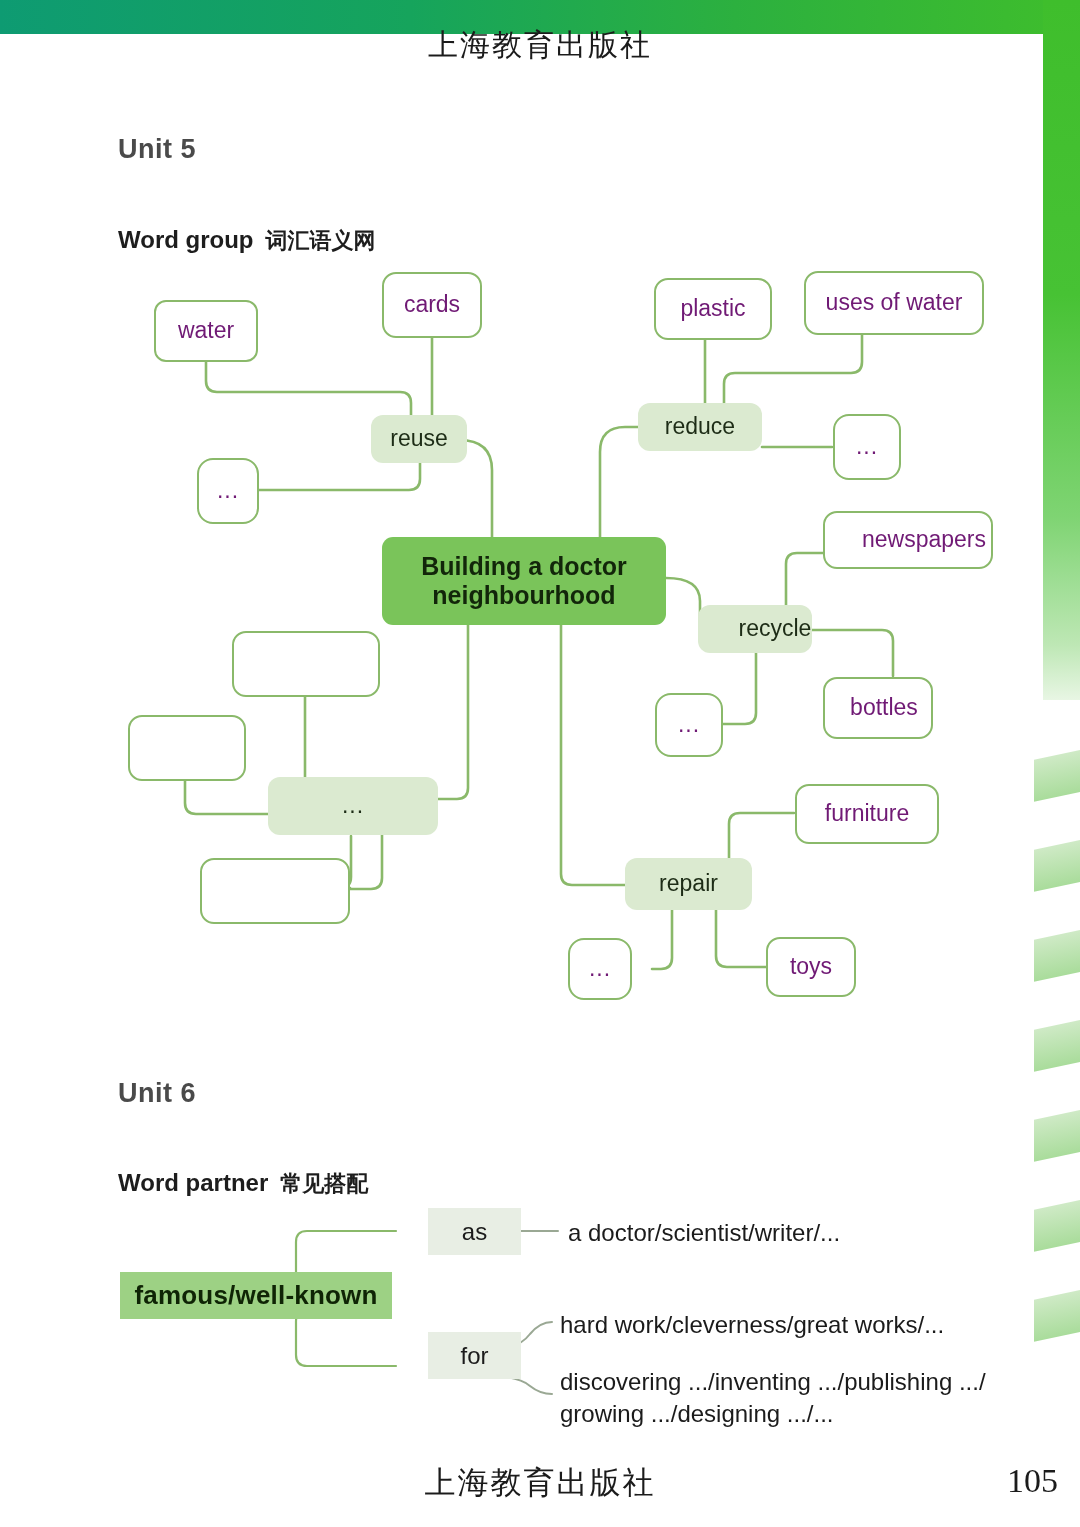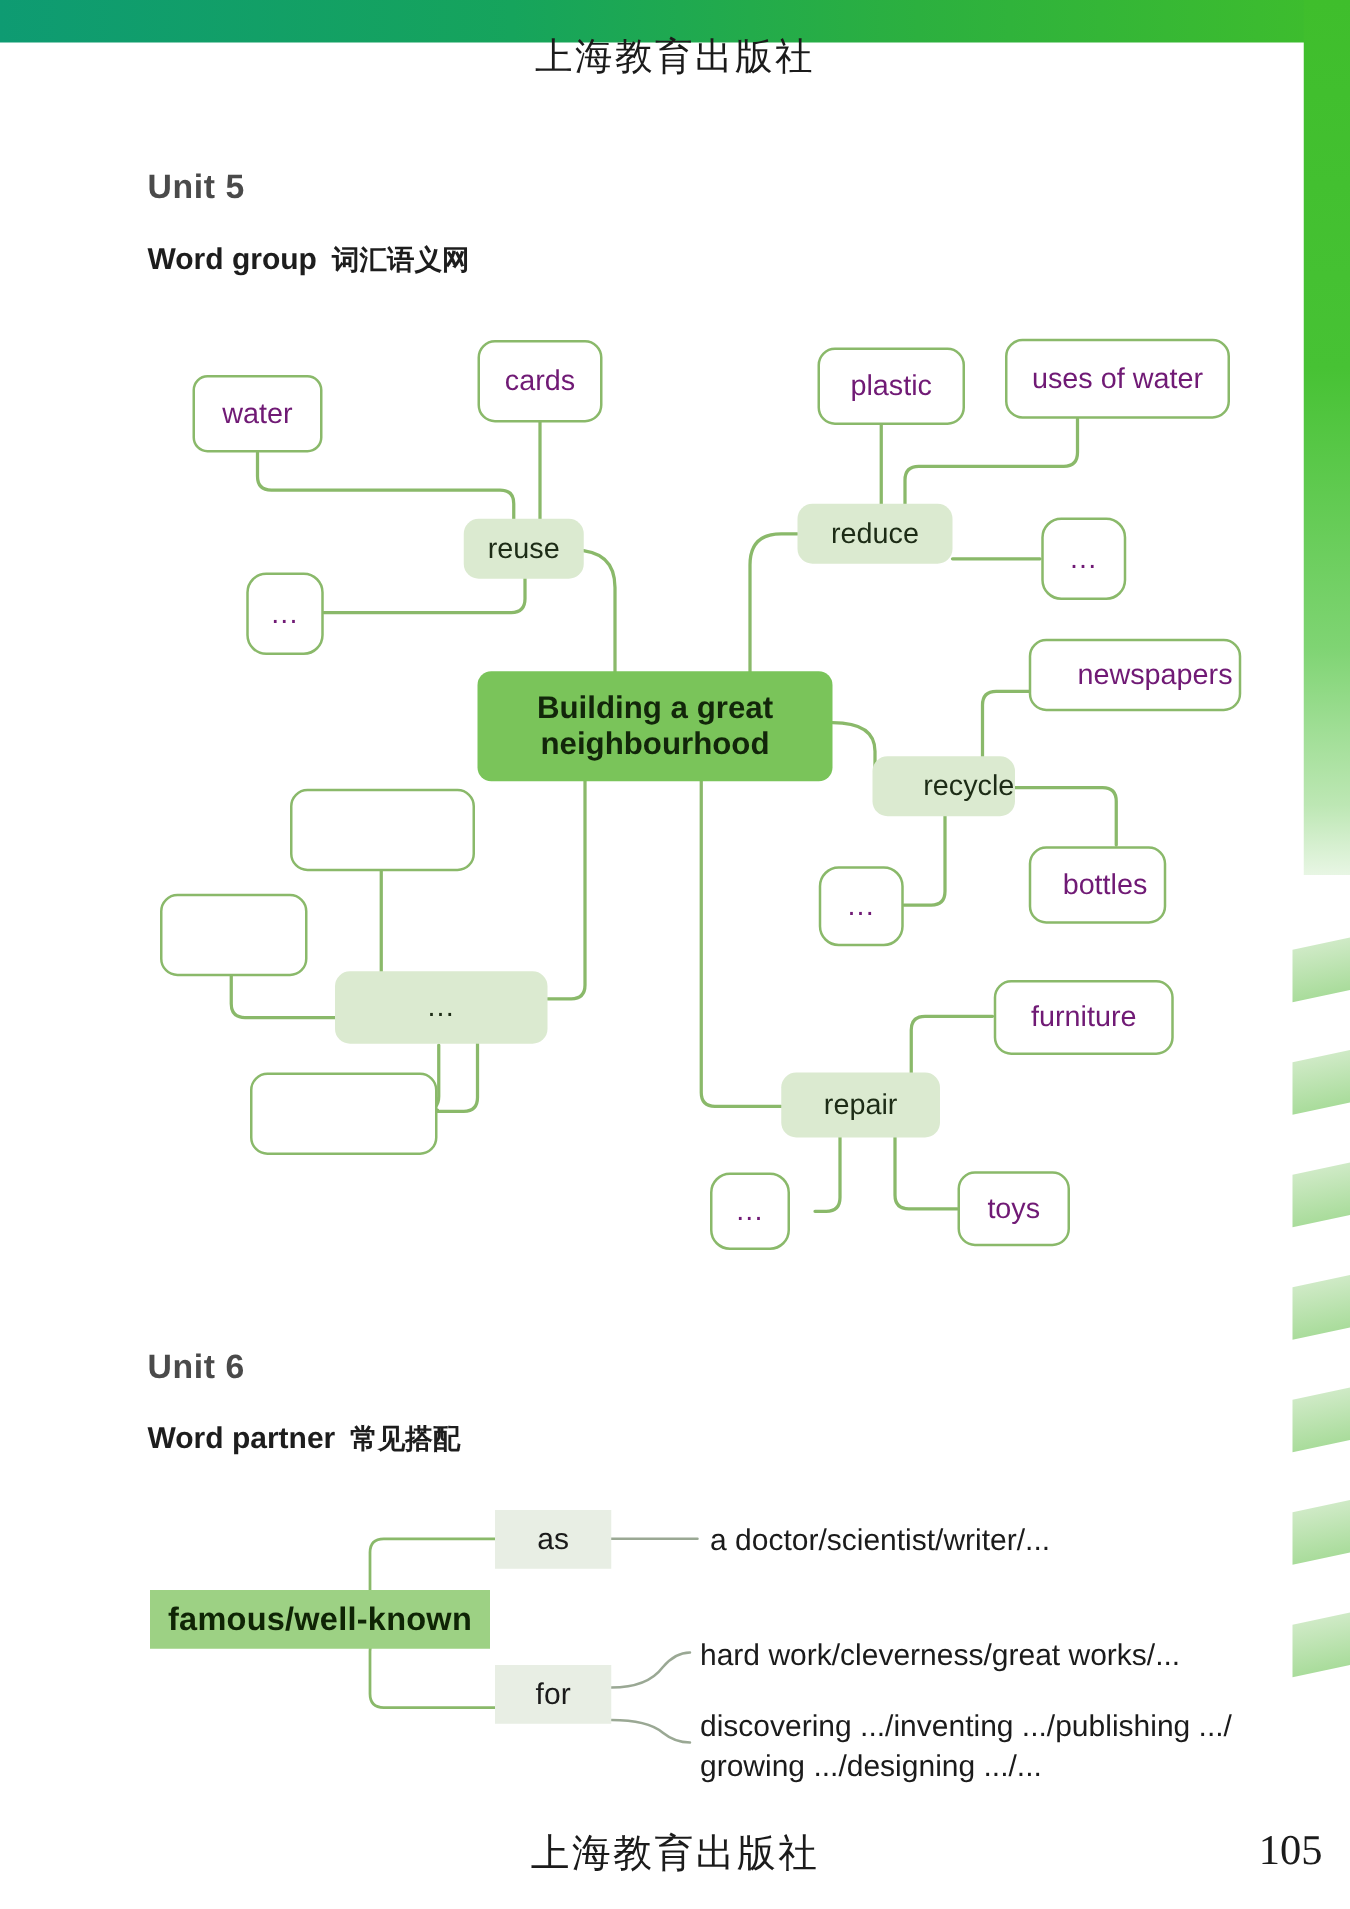--- a/index.html
+++ b/index.html
@@ -30,21 +30,21 @@
     position:absolute;left:0;top:25px;width:1080px;text-align:center;
     font-family:"Liberation Serif","DejaVu Serif",serif;
     font-size:30px;color:#1b1b1b;letter-spacing:2px;
   }
   
   .unit-title{
     position:absolute;font-size:27px;font-weight:bold;color:#4a4a4a;
     letter-spacing:.5px;
   }
   .section-title{
-    position:absolute;font-size:24px;font-weight:bold;color:#1d1d1d;
+    position:absolute;font-size:24px;font-weight:bold;color:#1d1d1d;margin-top:33px;
   }
   .section-title .cn{font-weight:bold;font-size:22px;margin-left:12px;}
   #unit5-title{left:118px;top:134px;}
   #unit5-section{left:118px;top:193px;}
   #unit6-title{left:118px;top:1078px;}
   #unit6-section{left:118px;top:1136px;}
   
   #mindmap{position:absolute;left:0;top:0;width:1080px;height:1050px;}
   #mindmap svg{position:absolute;left:0;top:0;}
   .node{
@@ -72,21 +72,21 @@
   #wordpartner svg{position:absolute;left:0;top:0;}
   .wp-main{
     position:absolute;background:#9dd184;color:#0f2405;
     font-size:26px;font-weight:bold;
     display:flex;align-items:center;justify-content:center;
     letter-spacing:.2px;
   }
   .wp-prep{
     position:absolute;background:#e8eee4;color:#1b1b1b;
     font-size:24px;
-    display:flex;align-items:center;justify-content:center;
+    display:flex;align-items:center;justify-content:center;margin-left:32px;
   }
   .wp-text{
     position:absolute;font-size:24px;color:#1b1b1b;line-height:1.35;
   }
   
   #footer-publisher{
     position:absolute;left:0;top:1462px;width:1080px;text-align:center;
     font-family:"Liberation Serif","DejaVu Serif",serif;
     font-size:31px;color:#1b1b1b;letter-spacing:2px;
   }
@@ -168,21 +168,21 @@
   <div class="node leaf" style="left:154px;top:300px;width:104px;height:62px;border-radius:12px;">water</div>
   <div class="node leaf" style="left:382px;top:272px;width:100px;height:66px;">cards</div>
   <div class="node leaf small dots" style="left:197px;top:458px;width:62px;height:66px;">...</div>
   <div class="node branch" style="left:371px;top:415px;width:96px;height:48px;">reuse</div>
 
   <div class="node leaf" style="left:654px;top:278px;width:118px;height:62px;">plastic</div>
   <div class="node leaf" style="left:804px;top:271px;width:180px;height:64px;">uses of water</div>
   <div class="node branch" style="left:638px;top:403px;width:124px;height:48px;">reduce</div>
   <div class="node leaf small dots" style="left:833px;top:414px;width:68px;height:66px;">...</div>
 
-  <div class="node center" style="left:382px;top:537px;width:284px;height:88px;">Building a great neighbourhood</div>
+  <div class="node center" style="left:382px;top:537px;width:284px;height:88px;">Building a doctor neighbourhood</div>
 
   <div class="node leaf" style="left:823px;top:511px;width:170px;height:58px;padding-left:32px;">newspapers</div>
   <div class="node branch" style="left:698px;top:605px;width:114px;height:48px;padding-left:40px;">recycle</div>
   <div class="node leaf" style="left:823px;top:677px;width:110px;height:62px;padding-left:12px;">bottles</div>
   <div class="node leaf small dots" style="left:655px;top:693px;width:68px;height:64px;">...</div>
 
   <div class="node leaf" style="left:795px;top:784px;width:144px;height:60px;">furniture</div>
   <div class="node branch" style="left:625px;top:858px;width:127px;height:52px;">repair</div>
   <div class="node leaf" style="left:766px;top:937px;width:90px;height:60px;">toys</div>
   <div class="node leaf small dots" style="left:568px;top:938px;width:64px;height:62px;">...</div>

